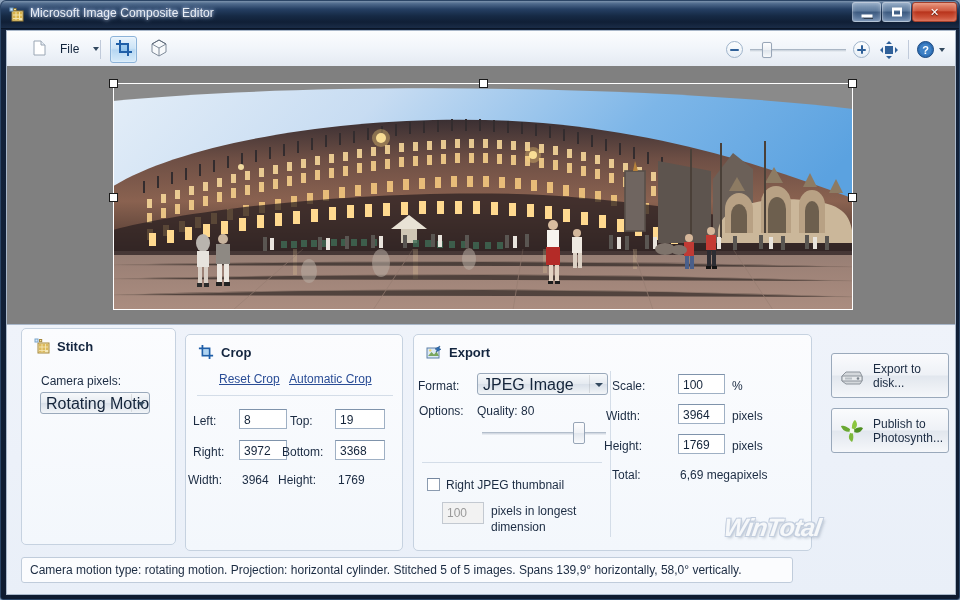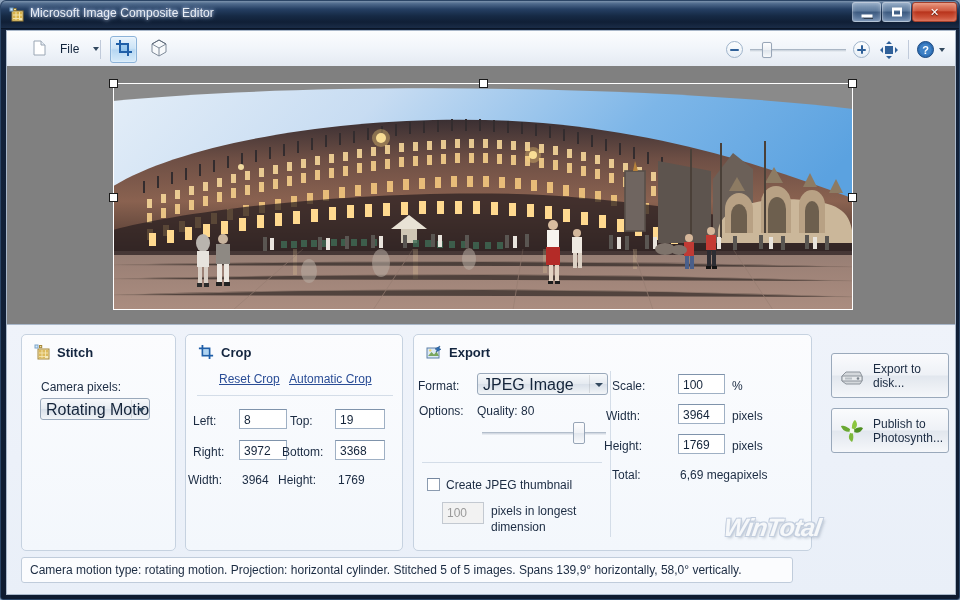--- a/index.html
+++ b/index.html
@@ -116,21 +116,21 @@
   .bottom {
     position: absolute; left: 5px; top: 323px; width: 950px; height: 271px;
     background: linear-gradient(180deg,#eff3fa 0%,#e9eff8 100%);
     border: 1px solid #a9b7c9;
   }
   .group {
     position: absolute;
     background: linear-gradient(180deg,#fbfcfe 0%,#f3f7fc 100%);
     border: 1px solid #c6d2e0; border-radius: 5px;
   }
-  .g-stitch { left: 14px; top: 9px; width: 155px; height: 217px; }
+  .g-stitch { left: 14px; top: 3px; width: 155px; height: 217px; }
   .g-crop   { left: 178px; top: 9px; width: 218px; height: 217px; }
   .g-export { left: 406px; top: 9px; width: 399px; height: 217px; }
 
   .g-title { position: absolute; left: 12px; top: 9px; display: flex; align-items: center; gap: 7px;
      font-size: 13px; font-weight: bold; color: #13253f; }
   .g-ico { width: 16px; height: 16px; }
 
   .lbl { position: absolute; font-size: 12px; color: #1b2b42; white-space: nowrap; }
   .lbl.r { text-align: left; }
   .txtbox {
@@ -807,21 +807,21 @@
       <div class="lbl" style="left:5px; top:69px;">Options:</div>
       <div class="lbl" style="left:63px; top:69px;">Quality: 80</div>
 
       <div class="sl-track" style="left:68px; top:91px; width:124px;">
         <div class="sl-thumb" style="left:91px;"></div>
       </div>
 
       <div class="hr" style="left:8px; top:127px; width:180px;"></div>
 
       <div class="chk" style="left:13px; top:143px;"></div>
-      <div class="lbl" style="left:32px; top:143px;">Create JPEG thumbnail</div>
+      <div class="lbl" style="left:32px; top:143px;">Right JPEG thumbnail</div>
 
       <div class="txtbox dis" style="left:28px; top:167px; width:42px; height:22px;">100</div>
       <div class="lbl" style="left:77px; top:168px; line-height:16px; white-space:pre-line;">pixels in longest
 dimension</div>
 
       <div class="lbl r" style="left:198px; top:44px; width:62px;">Scale:</div>
       <div class="txtbox" style="left:264px; top:39px; width:47px;">100</div>
       <div class="lbl" style="left:318px; top:44px;">%</div>
 
       <div class="lbl r" style="left:192px; top:74px; width:68px;">Width:</div>

